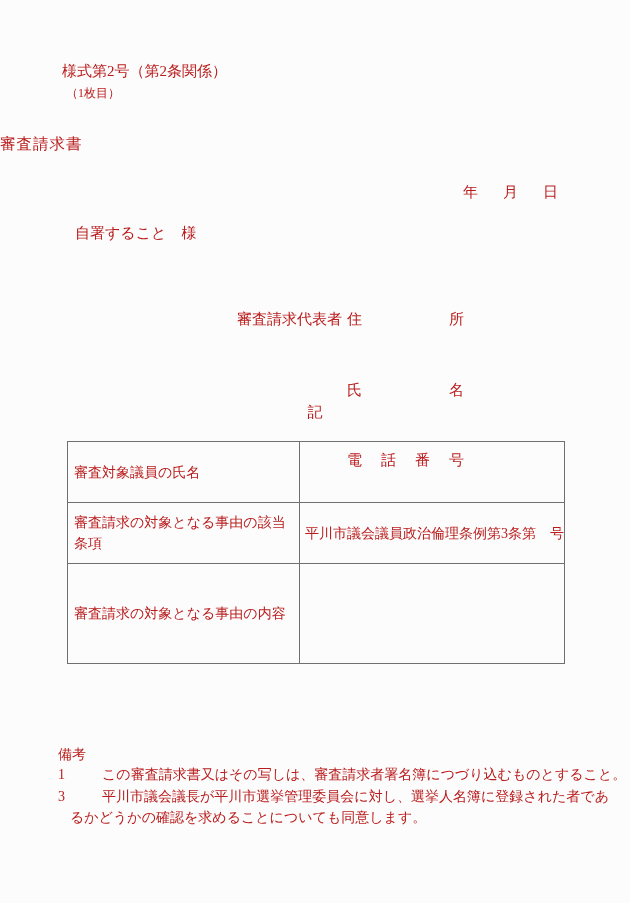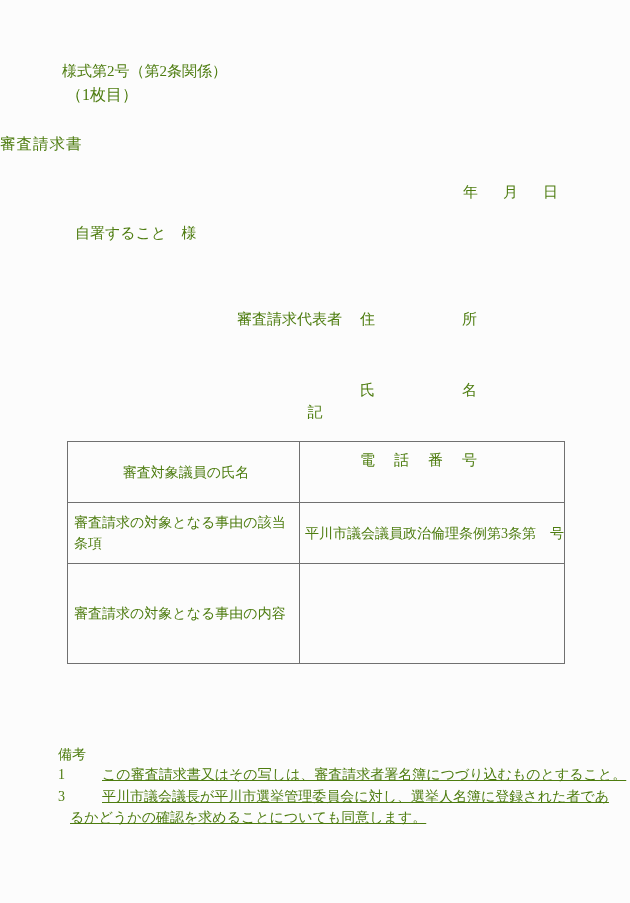--- a/index.html
+++ b/index.html
@@ -1,41 +1,41 @@
 <!DOCTYPE html>
 <html><head>
 <meta charset="utf-8">
 <style>
   html,body{margin:0;padding:0;}
   body{width:630px;height:903px;background:#fcfcfc;}
   .page{
     position:relative;width:630px;height:903px;background:#fcfcfc;
-    color:#4d7c0f;font-family:"Liberation Serif","DejaVu Serif",serif;
+    color:#b91c1c;font-family:"Liberation Serif","DejaVu Serif",serif;
     overflow:hidden;
   }
   .abs{position:absolute;white-space:pre;}
   .fmt1{left:62px;top:62px;font-size:15px;}
-  .fmt2{left:66px;top:85px;font-size:16px;font-family:Liberation Serif, serif;}
+  .fmt2{left:66px;top:85px;font-size:12px;font-family:Liberation Serif, serif;}
   .title{left:0;top:134px;width:630px;text-align:left;font-size:15.5px;letter-spacing:1px;}
   .date{left:463px;top:183px;font-size:15px;display:flex;}
   .date span + span{margin-left:25px;}
   .addressee{left:75px;top:224px;font-size:15px;}
   .rep{left:237px;top:261px;font-size:15px;line-height:23.5px;}
   .rep-row{display:flex;}
-  .rep-label{display:inline-block;width:105px;margin-right:18px;}
+  .rep-label{display:inline-block;width:105px;margin-right:5px;}
   .rep-field{display:inline-flex;width:117px;justify-content:space-between;}
   .para{left:57px;top:342px;width:538px;font-size:14px;line-height:23px;text-indent:1em;white-space:normal;}
   .record{left:0;top:403px;width:630px;text-align:center;font-size:15px;}
   .reqtable{position:absolute;left:67px;top:441px;border-collapse:collapse;table-layout:fixed;width:497px;font-size:14px;}
   .reqtable td{border:1px solid #707070;vertical-align:middle;line-height:21px;padding:0;}
   .td-label{padding-left:6px !important;padding-right:1px !important;}
   .td-value{padding-left:5px !important;white-space:nowrap;}
-  .r1{height:61px;text-align:center;} .r2{height:61px;margin-left:24px;} .r3{height:100px;} .r4{height:56px;}
+  .r1{height:61px;} .r2{height:61px;margin-left:24px;} .r3{height:100px;} .r4{height:56px;}
   .remarks-label{left:58px;top:746px;font-size:14px;}
-  .notes{left:58px;top:764px;font-size:14px;line-height:21.5px;white-space:normal;text-decoration:underline;}
+  .notes{left:58px;top:764px;font-size:14px;line-height:21.5px;white-space:normal;}
   .note{width:552px;padding-left:12px;text-indent:-12px;}
   .note-nowrap{white-space:nowrap;}
   .note-num{display:inline-block;width:44px;text-indent:0;}
 </style>
 </head>
 <body>
 
 <div class="page">
 
   <div class="abs fmt1">様式第2号（第2条関係）</div>

